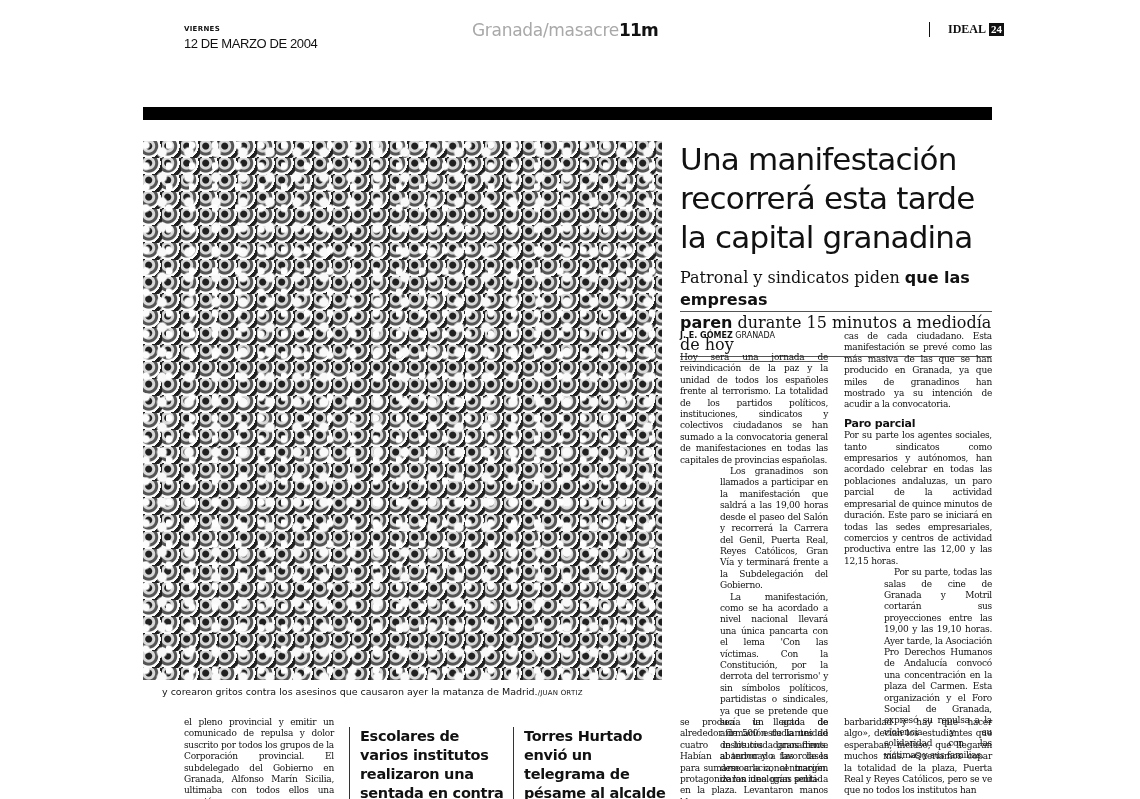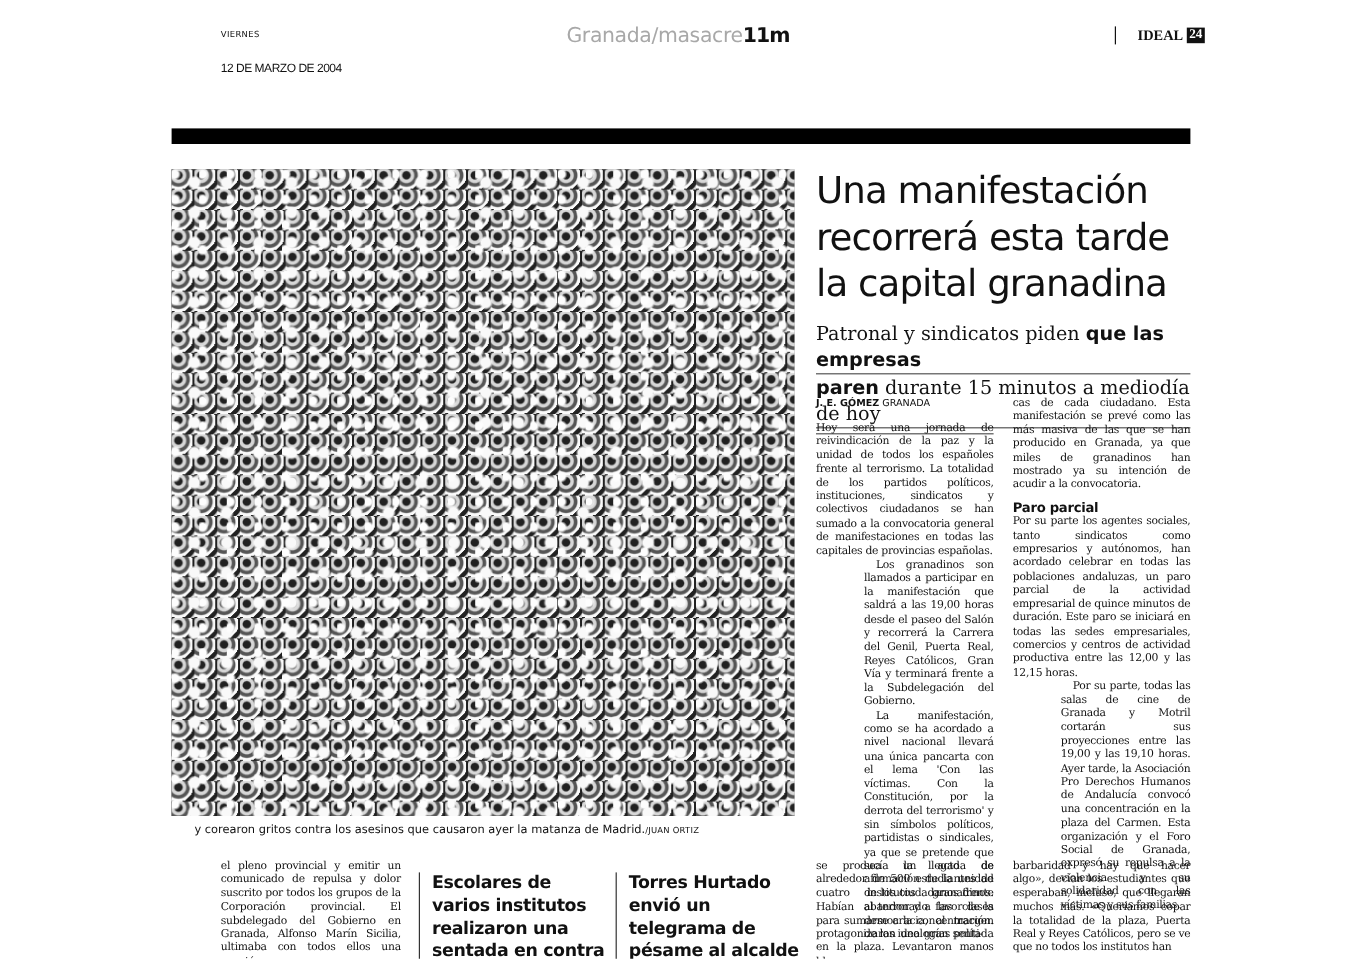--- a/index.html
+++ b/index.html
@@ -3,22 +3,22 @@
 <meta charset="utf-8">
 <style>
   html, body { margin: 0; padding: 0; }
   body {
     width: 1140px; height: 799px; overflow: hidden;
     background: #ffffff; position: relative;
     font-family: "DejaVu Serif", serif; color: #111;
   }
   .abs { position: absolute; }
   
-  .day { left: 184px; top: 25px; font-family: "DejaVu Sans", sans-serif; font-weight: normal; font-size: 7px; letter-spacing: 0.3px; }
-  .date { left: 184px; top: 52px; font-family: "Liberation Sans", sans-serif; font-size: 10px; letter-spacing: -0.4px; }
+  .day { left: 184px; top: 25px; font-family: "DejaVu Sans", sans-serif; font-weight: bold; font-size: 7px; letter-spacing: 0.3px; }
+  .date { left: 184px; top: 36px; font-family: "Liberation Sans", sans-serif; font-size: 13px; letter-spacing: -0.4px; }
   .section { left: 472px; top: 20px; font-family: "DejaVu Sans", sans-serif; font-size: 17px; color: #a8a8a8; letter-spacing: -0.3px; }
   .section b { color: #111; font-weight: bold; letter-spacing: -0.8px; }
   .brand { left: 929px; top: 22px; font-family: "Liberation Serif", serif; font-weight: bold; font-size: 12px; border-left: 1px solid #111; padding-left: 18px; display: flex; align-items: center; gap: 3px; }
   .pagenum { background: #111; color: #fff; padding: 0 2px; font-size: 11px; line-height: 13px; }
   .topbar { left: 143px; top: 107px; width: 849px; height: 13px; background: #000; }
   
   .photo {
     left: 143px; top: 141px; width: 519px; height: 539px;
     background:
       radial-gradient(circle at 12% 20%, #f2f2f2 0 3px, transparent 5px),

